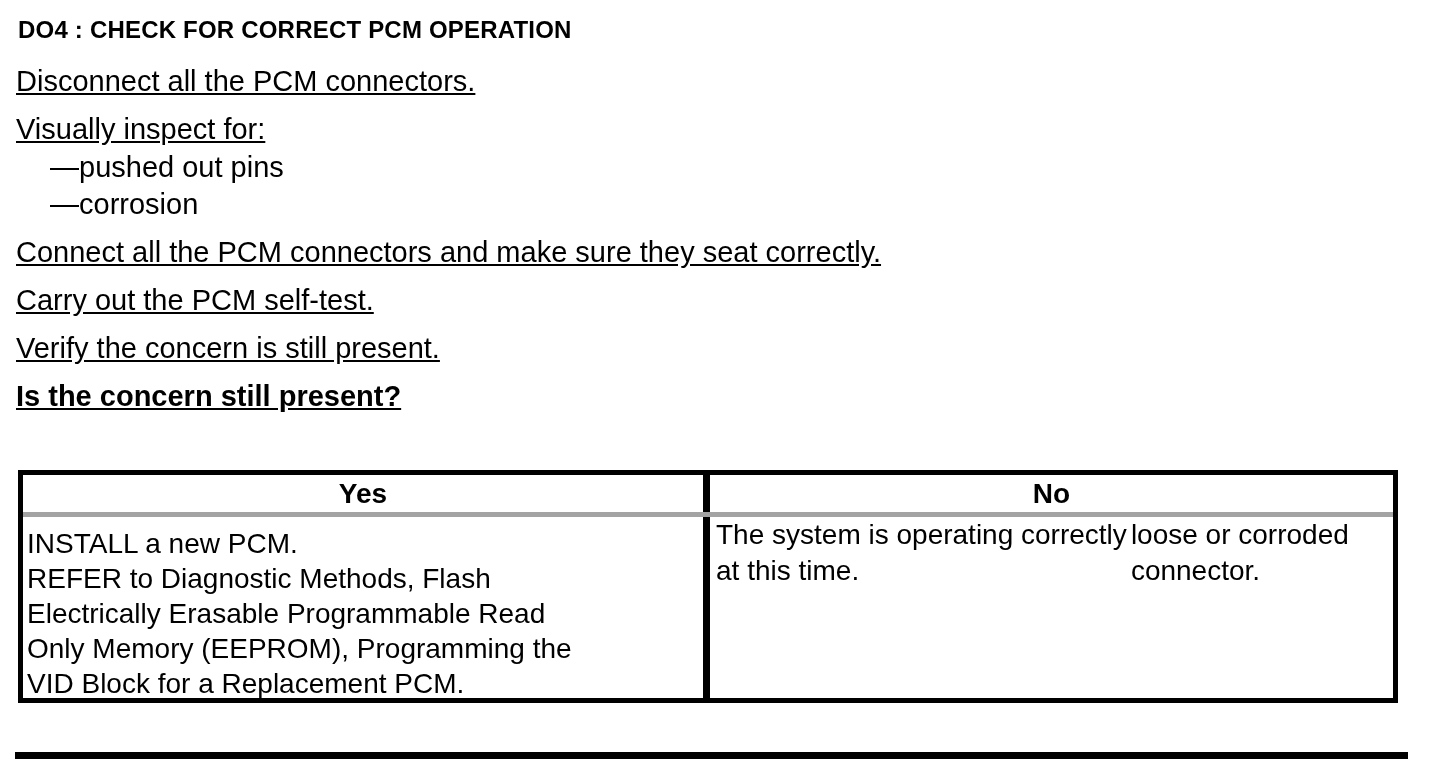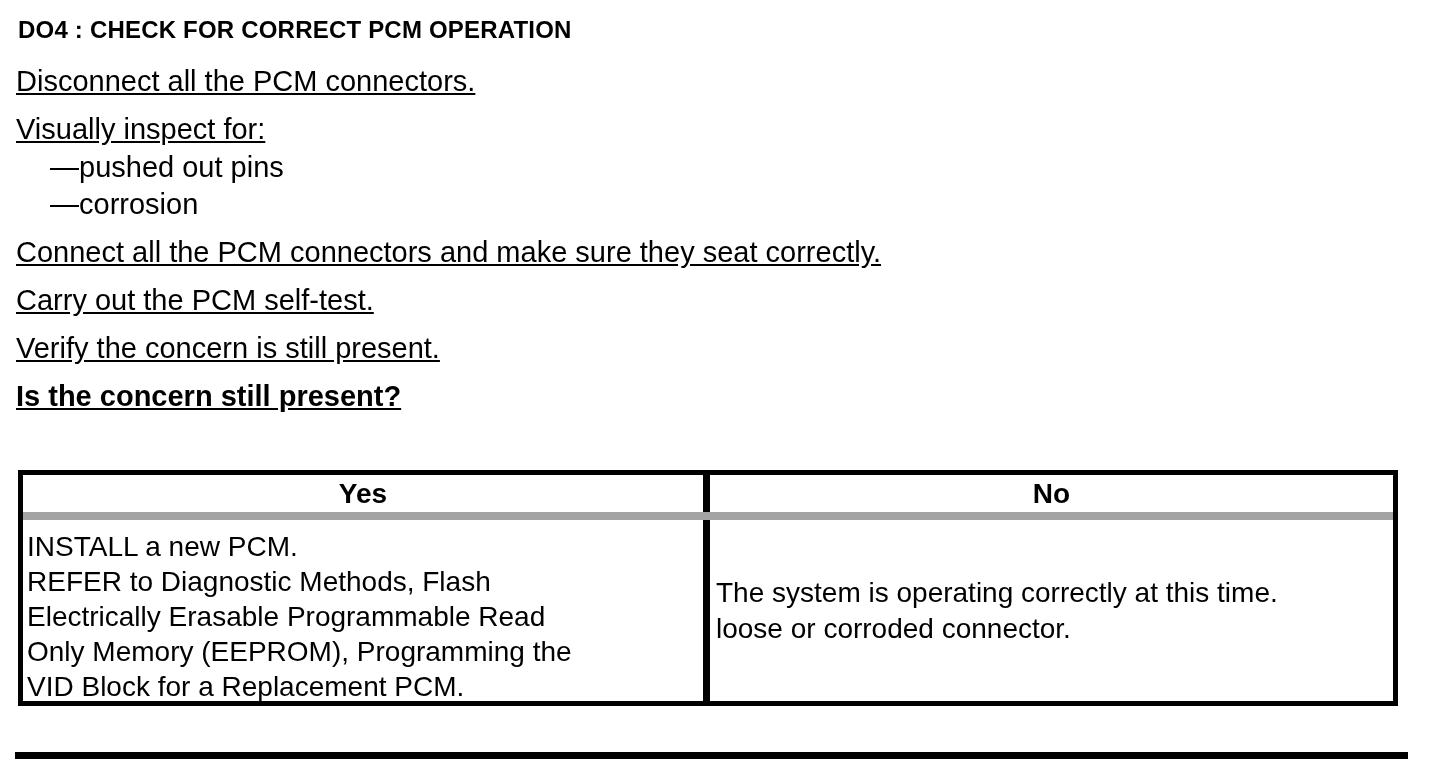--- a/index.html
+++ b/index.html
@@ -39,21 +39,21 @@
     font-weight: 700;
     margin-bottom: 0;
   }
   .results-table {
     box-sizing: border-box;
     width: 1380px;
     margin: 59px 0 0 2px;
     border: 5px solid #000000;
   }
   .t-row { display: flex; }
-  .header-row { border-bottom: 8px solid #a3a3a3; }
+  .header-row { border-bottom: 5px solid #a3a3a3; }
   .cell-left {
     box-sizing: border-box;
     width: 687px;
     border-right: 7px solid #000000;
   }
   .cell-right {
     box-sizing: border-box;
     flex: 1;
   }
   .header-cell {
@@ -65,21 +65,20 @@
     font-weight: 700;
   }
   .body-row { height: 181px; }
   .body-cell-left {
     padding: 9px 0 0 4px;
     font-size: 28px;
     line-height: 35px;
   }
   .body-cell-right {
     display: flex;
-    flex-direction: column;
     justify-content: center;
     padding-left: 6px;
     font-size: 28px;
     line-height: 36px;
   }
   .bottom-rule {
     position: absolute;
     left: 15px;
     top: 752px;
     width: 1393px;

